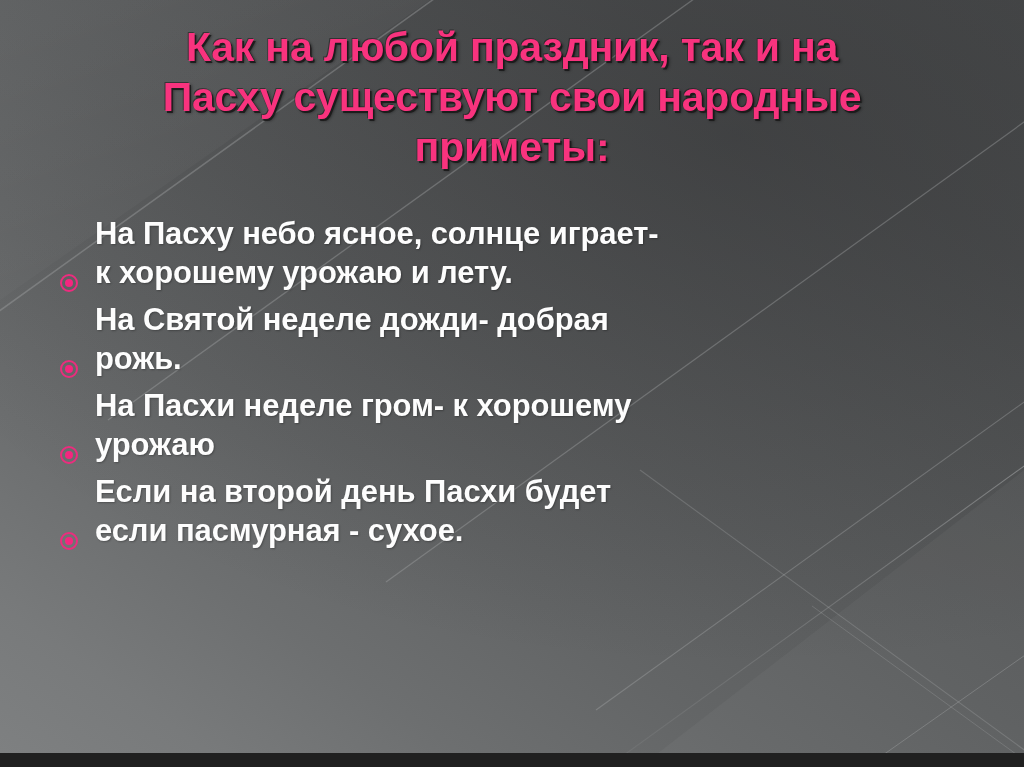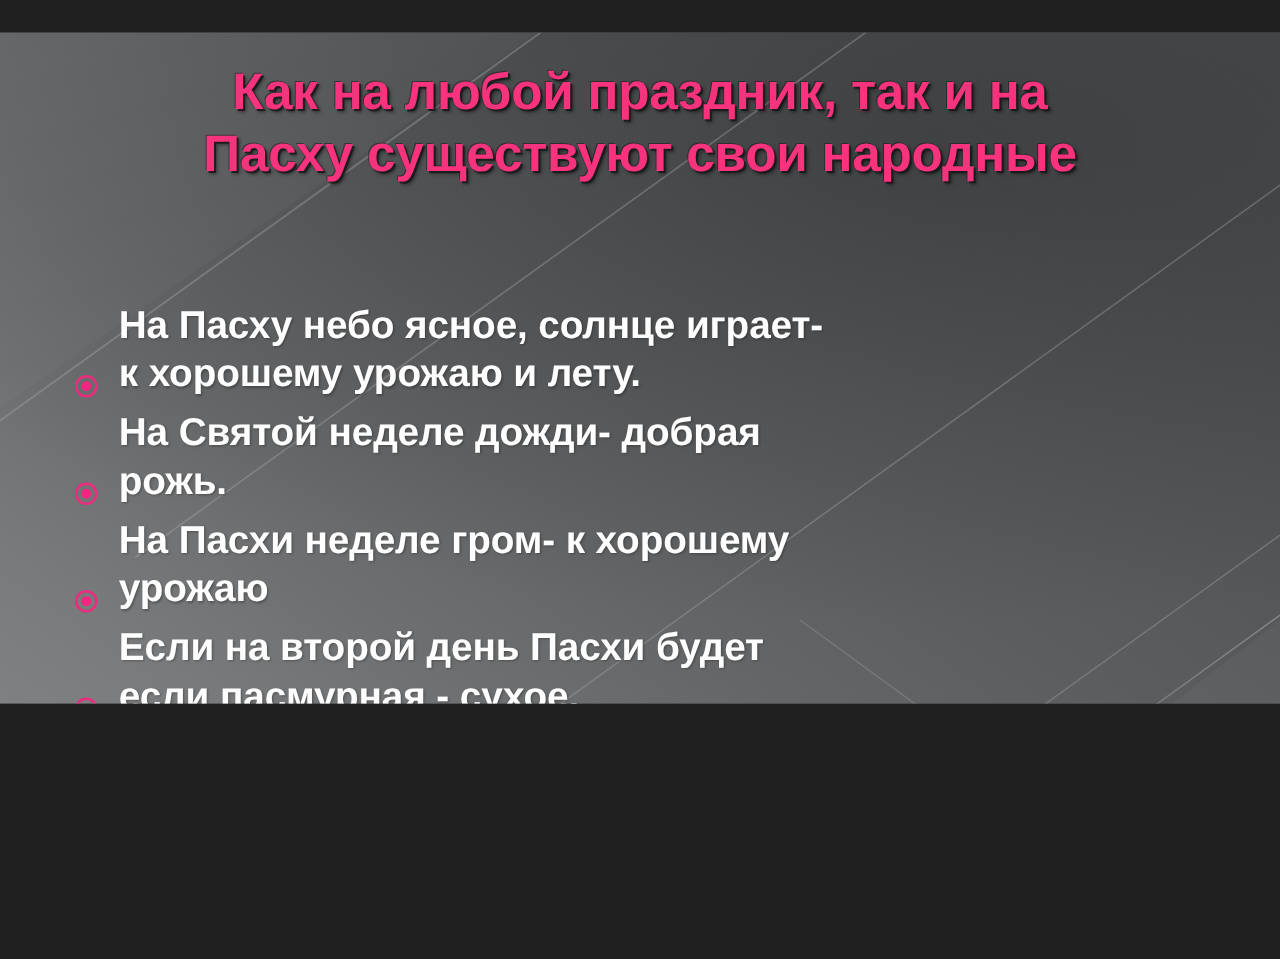--- a/index.html
+++ b/index.html
@@ -8,24 +8,23 @@
     padding: 0;
     background: #202020;
   }
   body {
     font-family: "Liberation Sans", sans-serif;
   }
 
   #slide {
     position: relative;
     width: 1024px;
-    height: 537px;
+    height: 753px;
     overflow: hidden;
     background: #555758;
-    margin-top: 26px;
   }
 
   
   .bg-base {
     position: absolute;
     inset: 0;
     background:
       linear-gradient(215deg,
         #4b4d4e 0%,
         #4e5051 18%,
@@ -154,20 +153,21 @@
     <line x1="1038" y1="646" x2="846" y2="781" stroke="url(#fl)" stroke-width="1"></line>
 
     <line x1="1038" y1="456" x2="588" y2="781" stroke="url(#fl2)" stroke-width="1.1"></line>
     <line x1="640" y1="470" x2="1038" y2="760" stroke="url(#fl2)" stroke-width="1.1"></line>
     <line x1="812" y1="606" x2="1038" y2="770" stroke="url(#fl2)" stroke-width="0.9"></line>
   </svg>
 
   <div class="title-block">
     <div class="title-line">Как на любой праздник, так и на</div>
     <div class="title-line">Пасху существуют свои народные</div>
+    <div class="title-line">приметы:</div>
   </div>
 
   <div class="bullets">
 
     <div class="bullet-item">
       <span class="bullet-marker"></span>
       <span class="bullet-text">
         <span class="ln">На Пасху небо ясное, солнце играет-</span>
         <span class="ln">к  хорошему урожаю и лету.</span>
       </span>

